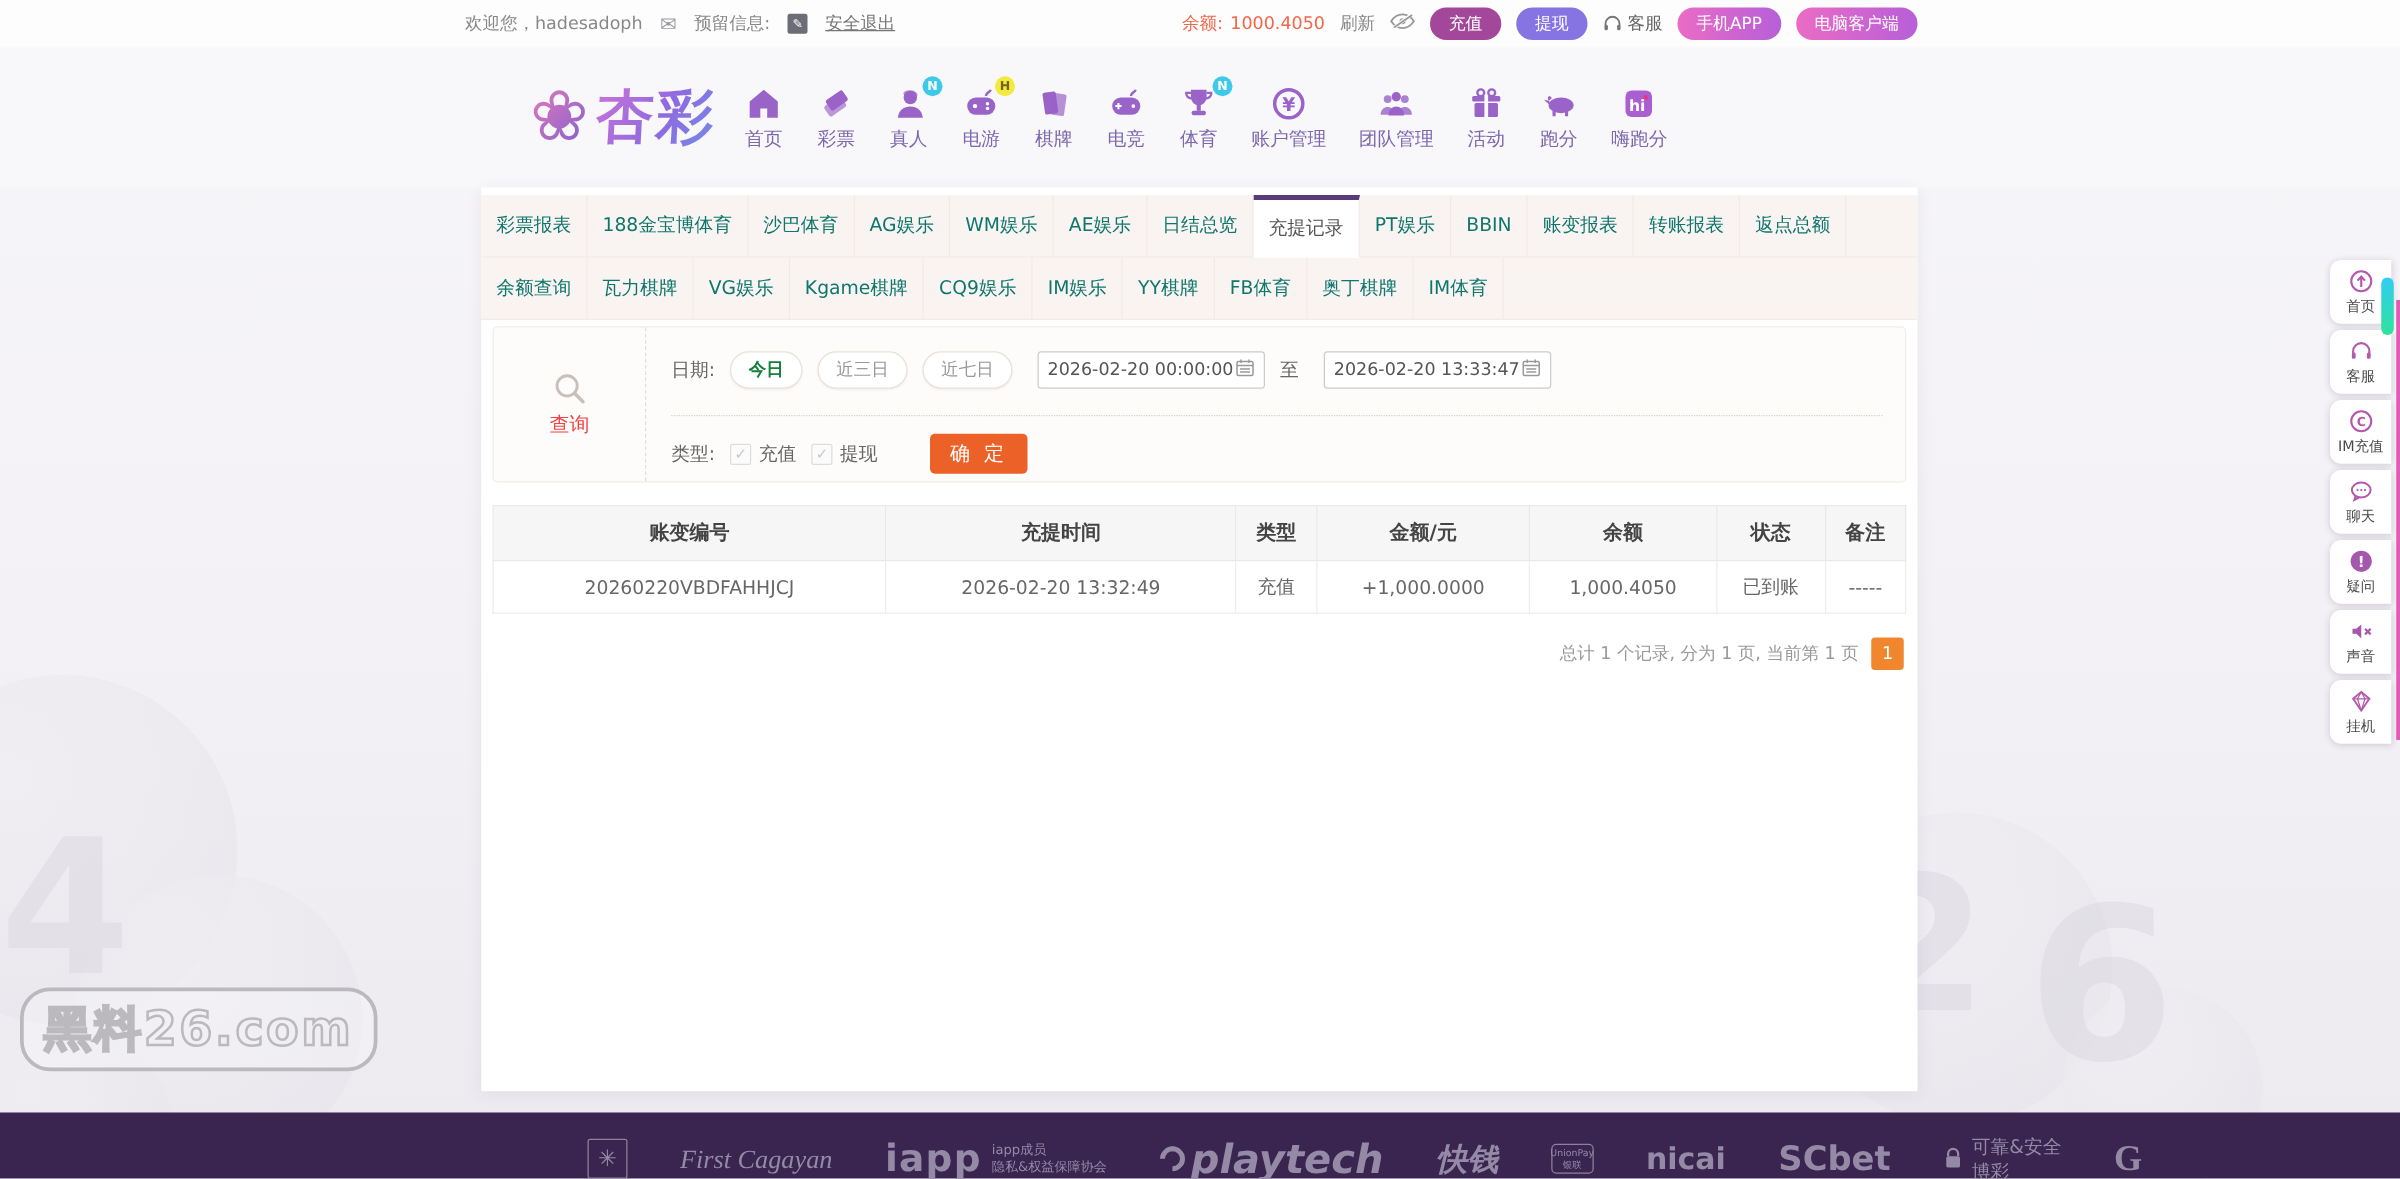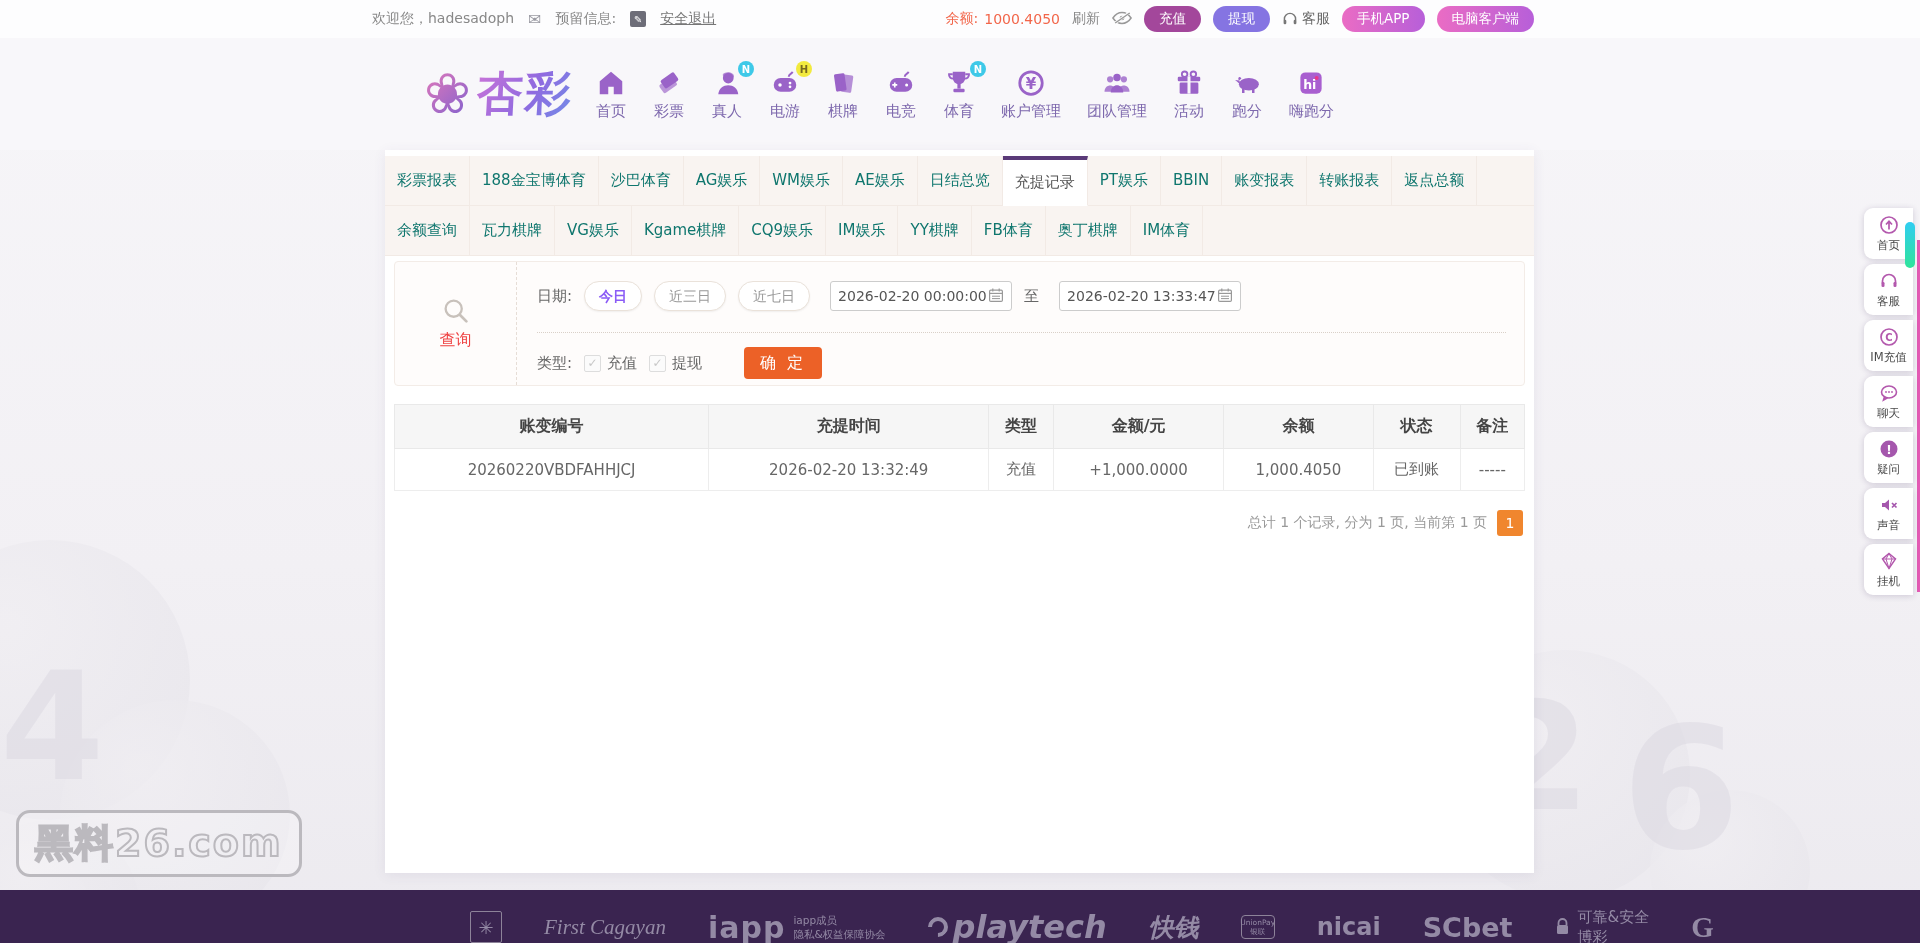--- a/index.html
+++ b/index.html
@@ -64,21 +64,21 @@
   
   .filter-box { position:absolute; left:9px; top:111px; width:1131px; height:125px;
                 background:#fefcfb; border:1px solid #f3ece7; border-radius:4px; }
   .search-col { position:absolute; left:0; top:0; bottom:0; width:122px; border-right:1px dashed #e6ddd6;
                 display:flex; flex-direction:column; align-items:center; justify-content:center; gap:4px;
                 color:#ef4444; font-size:16px; }
   .frow1 { position:absolute; left:142px; top:18px; height:32px; display:flex; align-items:center; gap:12px;
            color:#666; font-size:15px; }
   .quick { height:30px; padding:0 14px; line-height:28px; border:1px solid #eae2da; border-radius:16px;
            background:#fff; color:#999; font-size:14px; box-shadow:0 1px 2px rgba(0,0,0,.06); cursor:pointer; }
-  .quick.active { color:#8b5cf6; font-weight:bold; }
+  .quick.active { color:#15803d; font-weight:bold; }
   .date-input { width:182px; height:30px; border:1px solid #ccc; border-radius:3px; background:#fff;
                 display:flex; align-items:center; padding:0 7px; font-size:14px; color:#555; cursor:text; margin-left:8px; }
   .date-input:first-of-type { margin-left:34px; }
   .cal { margin-left:auto; }
   .dotted-sep { position:absolute; left:142px; right:18px; top:70px; border-top:1px dotted #d9d0c8; }
   .frow2 { position:absolute; left:142px; top:84px; height:34px; display:flex; align-items:center; gap:12px;
            color:#666; font-size:15px; }
   .chk { display:flex; align-items:center; gap:6px; cursor:pointer; }
   .chk-box { width:17px; height:17px; border:1px solid #ddd; border-radius:2px; background:#fbfbfb;
              color:#c7c7c7; font-size:12px; display:flex; align-items:center; justify-content:center; }
@@ -109,21 +109,21 @@
   .side-card svg { width:20px; height:20px; }
   .side-label { font-size:11.5px; color:#4a4a4a; white-space:nowrap; }
   .thumb { position:absolute; right:5px; top:222px; width:10px; height:46px; border-radius:5px;
            background:linear-gradient(180deg,#30cdf2,#2fe39a); z-index:7; }
   .edge-line { position:absolute; right:0; top:240px; width:3px; height:352px; background:#e45ab4; z-index:5; }
 
   
   .wm { position:absolute; left:16px; top:782px; z-index:4; opacity:.85; color:#a7a5ab; }
   .wm-row { display:flex; align-items:center; gap:14px; font-size:23px; font-weight:bold; padding-left:6px; }
   .wm-flourish { font-size:14px; letter-spacing:3px; color:#b5b3b8; font-weight:normal; }
-  .wm-domain { margin-top:28px; display:inline-block; border:3px solid #b3b1b6; border-radius:14px;
+  .wm-domain { margin-top:8px; display:inline-block; border:3px solid #b3b1b6; border-radius:24px;
                padding:5px 16px; font-size:38px; font-weight:bold; letter-spacing:2px;
                color:transparent; -webkit-text-stroke:2px #b3b1b6; background:rgba(255,255,255,.25); }
 
   
   .footer { position:absolute; left:0; top:890px; width:1920px; height:53px; background:#3a2450;
             overflow:hidden; z-index:3; }
   .logos { position:absolute; left:470px; top:17px; display:flex; align-items:center; gap:42px; color:#948aa5; }
   .seal { width:32px; height:32px; border:1.5px solid #8d8399; border-radius:2px; font-size:18px;
           display:flex; align-items:center; justify-content:center; }
   .cagayan { font-family:"Liberation Serif","DejaVu Serif",serif; font-style:italic; font-size:21px; }

